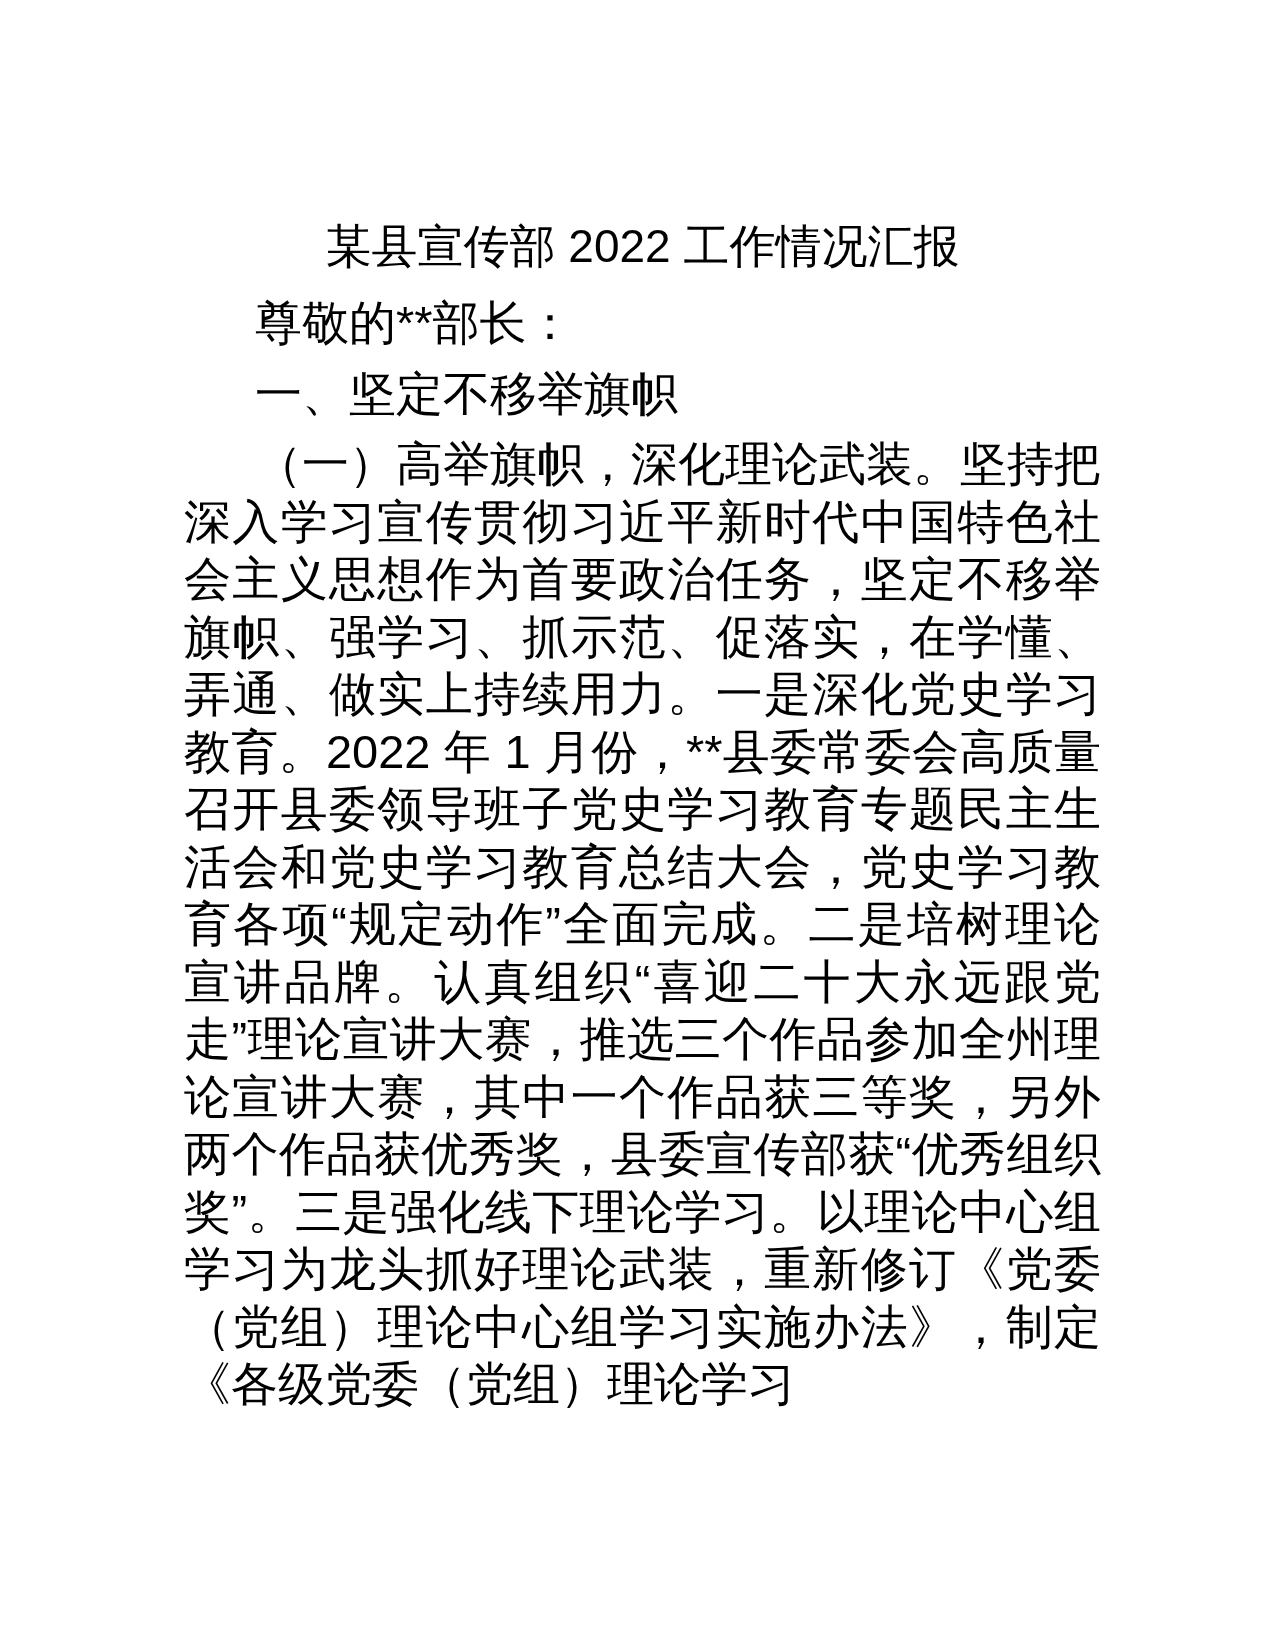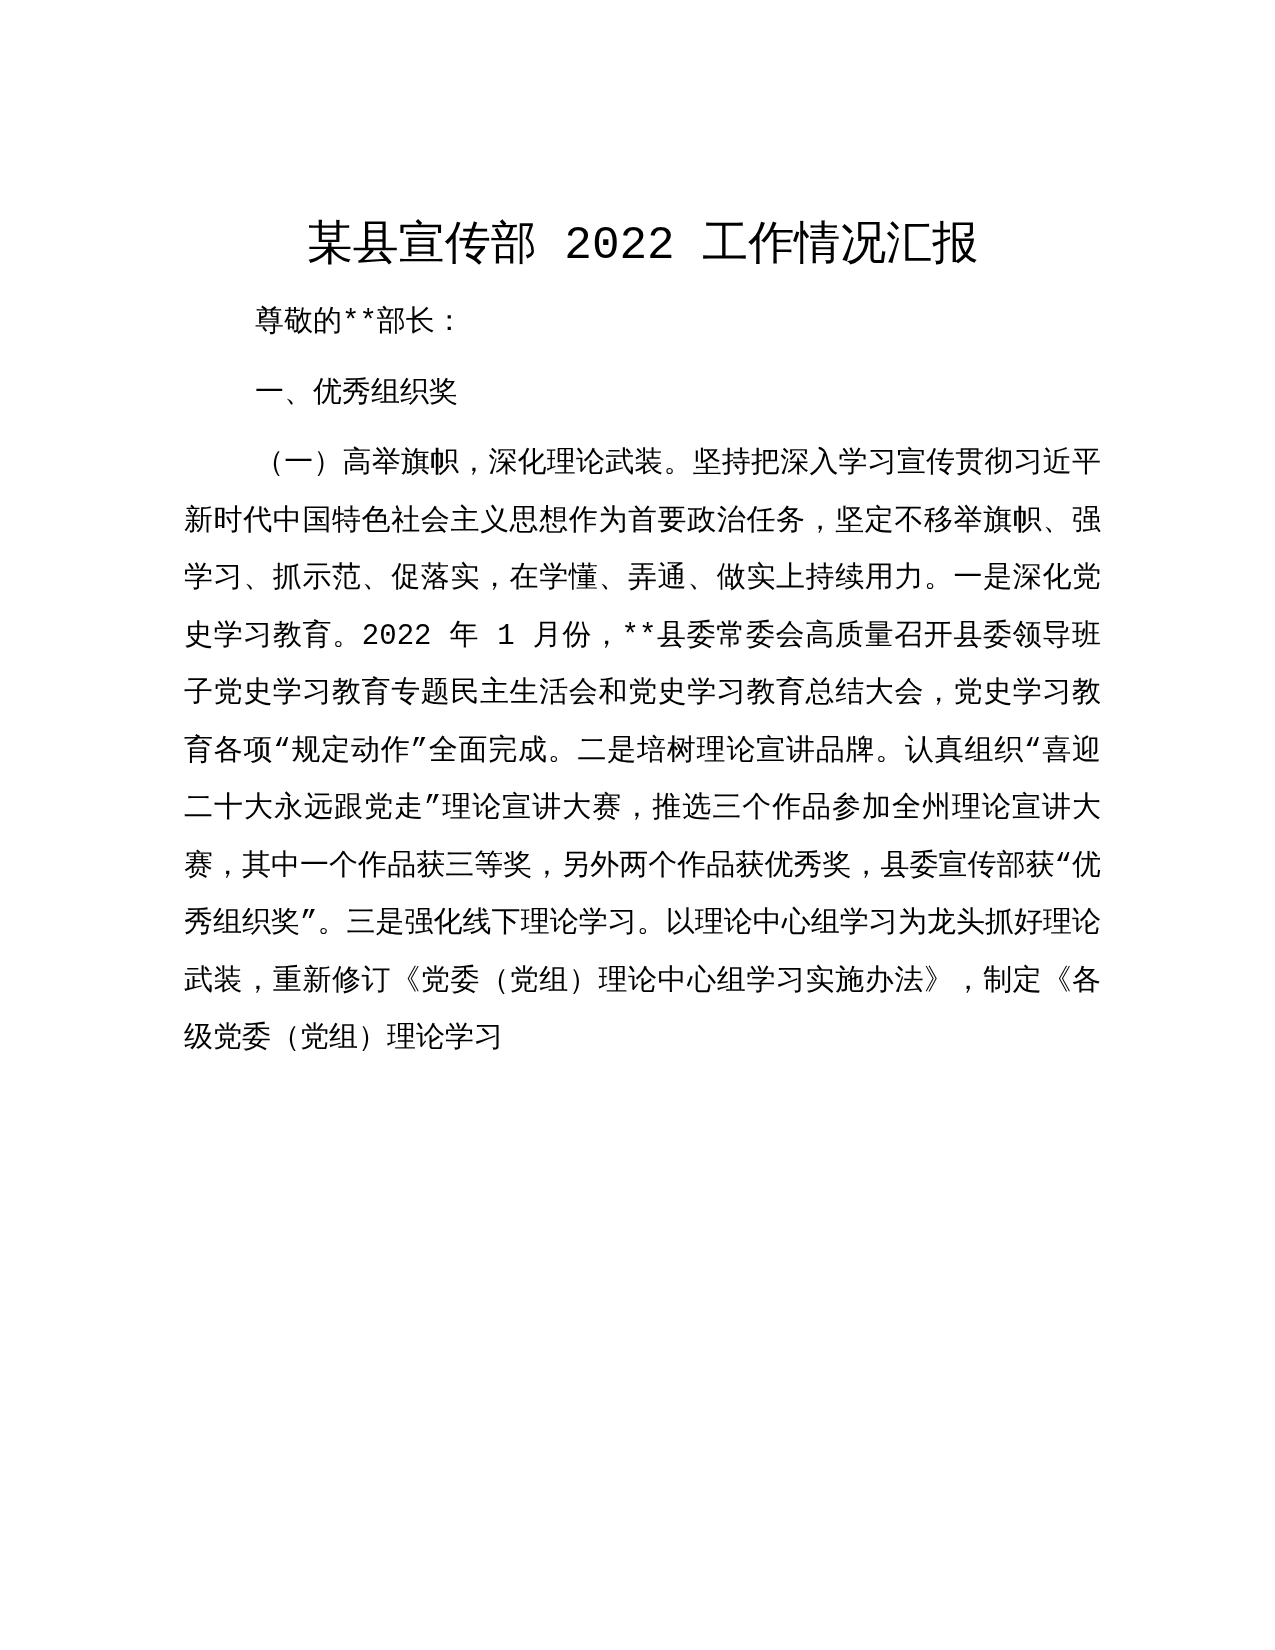--- a/index.html
+++ b/index.html
@@ -6,36 +6,36 @@
     margin: 0;
     padding: 0;
     background: #ffffff;
   }
   .page {
     position: relative;
     width: 1275px;
     height: 1650px;
     background: #ffffff;
     color: #000000;
-    font-family: Liberation Mono, monospace;
+    font-family: Liberation Sans, sans-serif;
     overflow: hidden;
   }
   .content {
     padding: 211px 174px 0 184px;
   }
   .title {
     margin: 0;
     font-size: 46px;
     font-weight: normal;
     line-height: 70px;
     text-align: center;
     white-space: nowrap;
   }
   .block {
-    font-size: 29px;
+    font-size: 47px;
     line-height: 57.5px;
     margin: 13px 0 0 0;
   }
   .salutation {
     text-align: left;
     text-indent: 71px;
   }
   .heading {
     text-align: left;
     text-indent: 71px;
@@ -46,17 +46,17 @@
   }
 </style>
 </head>
 <body>
 
 <div class="page">
   <div class="content">
     <h1 class="title">某县宣传部 2022 工作情况汇报</h1>
     <div id="doc-body">
         <div class="block salutation">尊敬的**部长：</div>
-        <div class="block heading">一、优秀组织奖</div>
+        <div class="block heading">一、坚定不移举旗帜</div>
         <div class="block paragraph">（一）高举旗帜，深化理论武装。坚持把深入学习宣传贯彻习近平新时代中国特色社会主义思想作为首要政治任务，坚定不移举旗帜、强学习、抓示范、促落实，在学懂、弄通、做实上持续用力。一是深化党史学习教育。2022 年 1 月份，**县委常委会高质量召开县委领导班子党史学习教育专题民主生活会和党史学习教育总结大会，党史学习教育各项“规定动作”全面完成。二是培树理论宣讲品牌。认真组织“喜迎二十大永远跟党走”理论宣讲大赛，推选三个作品参加全州理论宣讲大赛，其中一个作品获三等奖，另外两个作品获优秀奖，县委宣传部获“优秀组织奖”。三是强化线下理论学习。以理论中心组学习为龙头抓好理论武装，重新修订《党委（党组）理论中心组学习实施办法》，制定《各级党委（党组）理论学习</div>
       </div>
   </div>
 </div>
 
 </body></html>

